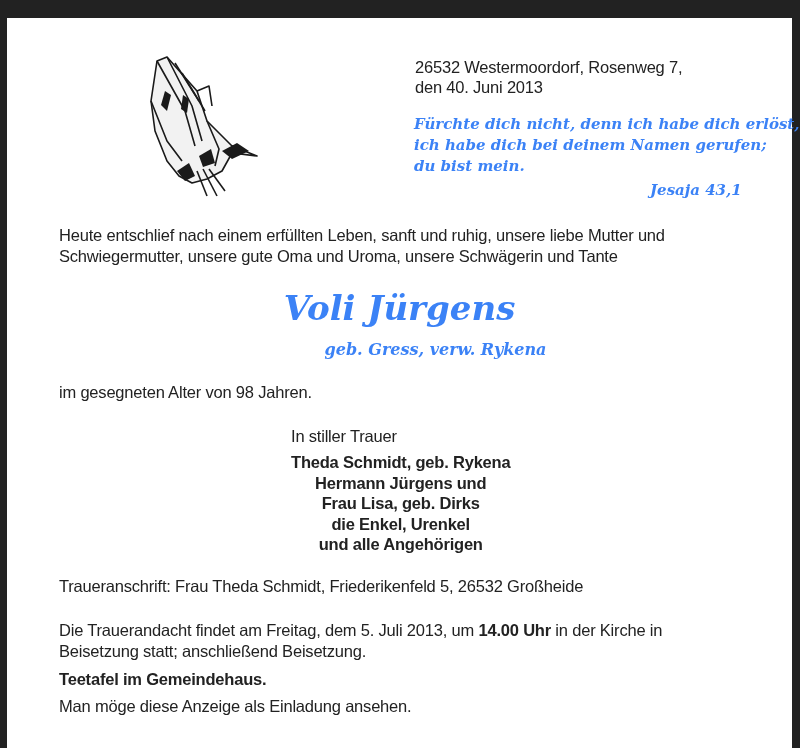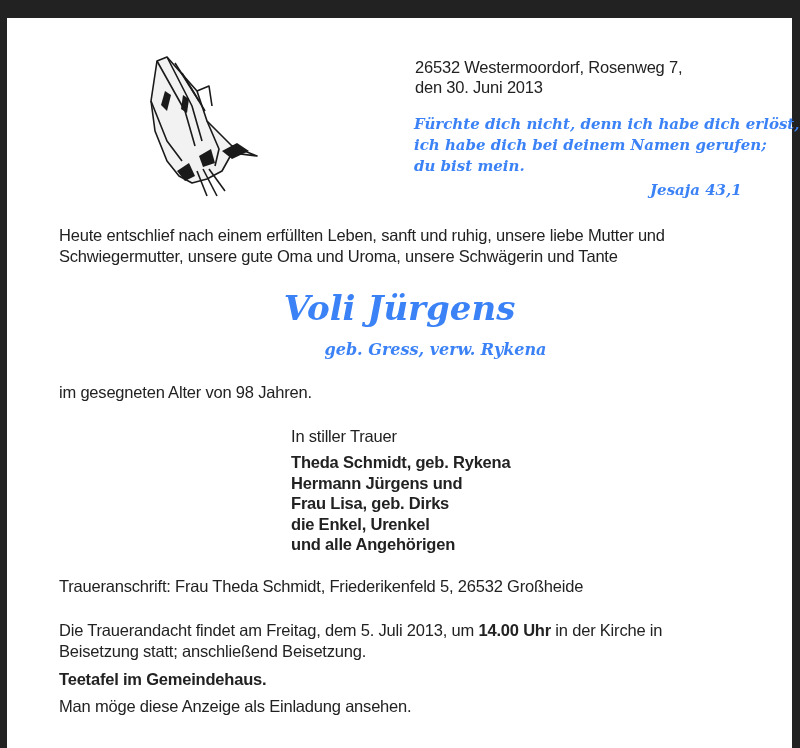--- a/index.html
+++ b/index.html
@@ -14,21 +14,21 @@
   .page {
     position: absolute;
     left: 7px; top: 18px;
     width: 785px; height: 731px;
     background: #ffffff;
   }
   .abs { position: absolute; white-space: nowrap; }
   .sans { font-family: "Liberation Sans", sans-serif; font-size: 16.5px; line-height: 20px; letter-spacing: -0.2px; color: #222; }
   .script { font-family: "DejaVu Serif", serif; font-style: italic; font-weight: bold; color: #3b82f6; }
   .hands { position: absolute; left: 130px; top: 33px; width: 130px; height: 150px; }
-  .bold { font-weight: bold; }
+  .bold { font-weight: bold; text-align: center; }
 </style>
 </head>
 <body>
 
 <div class="page">
 
   <svg class="hands" viewBox="0 0 130 150">
     <g fill="none" stroke="#1a1a1a" stroke-width="1.6" stroke-linejoin="round">
       <path d="M20 10 L30 6 L60 40 L70 70 L95 95 L120 105 L95 102 L85 120 L70 128 L55 132 L42 125 L30 110 L18 80 L14 50 Z" fill="#f2f2f2"></path>
       <path d="M20 10 L48 60 L58 95"></path>
@@ -46,21 +46,21 @@
     <g fill="#1a1a1a">
       <path d="M85 100 L100 92 L112 100 L95 108 Z"></path>
       <path d="M40 120 L52 112 L58 125 L48 130 Z"></path>
       <path d="M62 105 L74 98 L78 112 L66 116 Z"></path>
       <path d="M28 40 L34 44 L30 60 L24 54 Z"></path>
       <path d="M46 44 L52 48 L50 62 L44 58 Z"></path>
     </g>
   </svg>
 
   <div class="abs sans" style="left:408px; top:39px;">26532 Westermoordorf, Rosenweg 7,</div>
-  <div class="abs sans" style="left:408px; top:59px;">den 30. Juni 2013</div>
+  <div class="abs sans" style="left:408px; top:59px;">den 40. Juni 2013</div>
 
   <div class="abs script" style="left:407px; top:96px; font-size:15px; line-height:21px;">
     <div>Fürchte dich nicht, denn ich habe dich erlöst,</div>
     <div>ich habe dich bei deinem Namen gerufen;</div>
     <div>du bist mein.</div>
   </div>
   <div class="abs script" style="left:643px; top:162px; font-size:15px; line-height:20px;">Jesaja 43,1</div>
 
   <div class="abs sans" style="left:52px; top:207px;">Heute entschlief nach einem erfüllten Leben, sanft und ruhig, unsere liebe Mutter und</div>
   <div class="abs script" style="left:0; width:785px; text-align:center; top:270px; font-size:34px; line-height:40px; white-space:nowrap;">Voli Jürgens</div>

